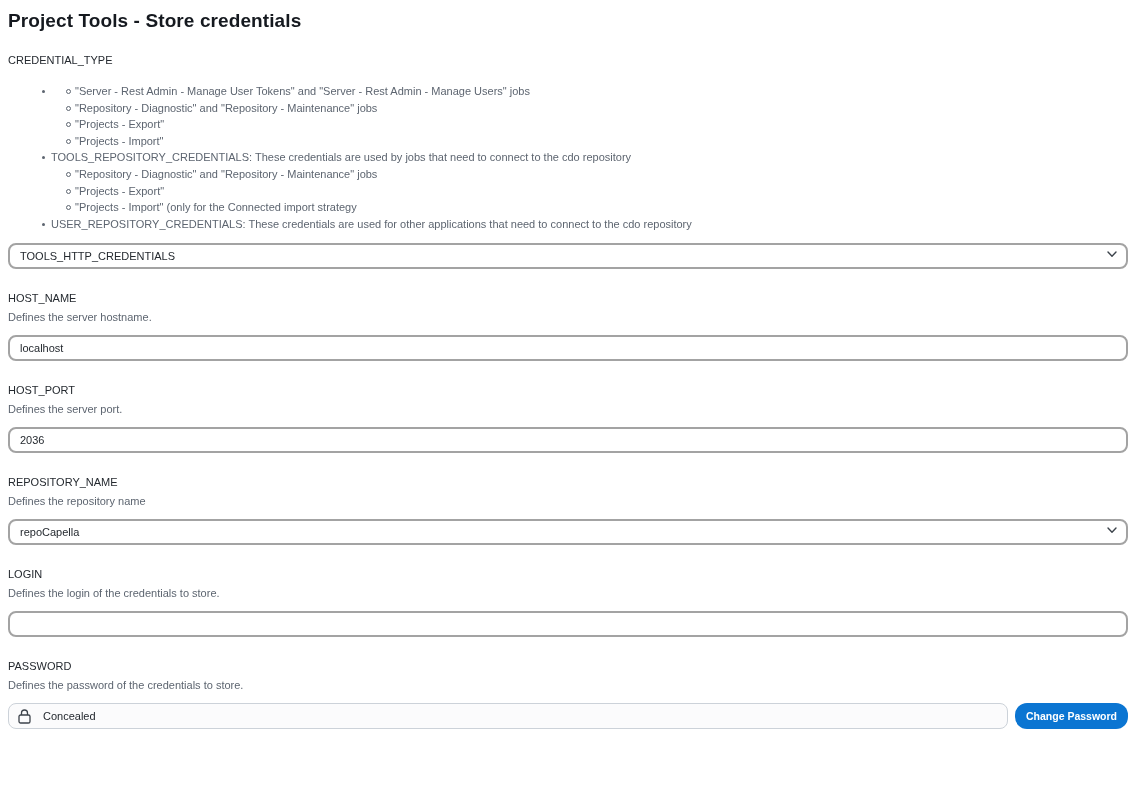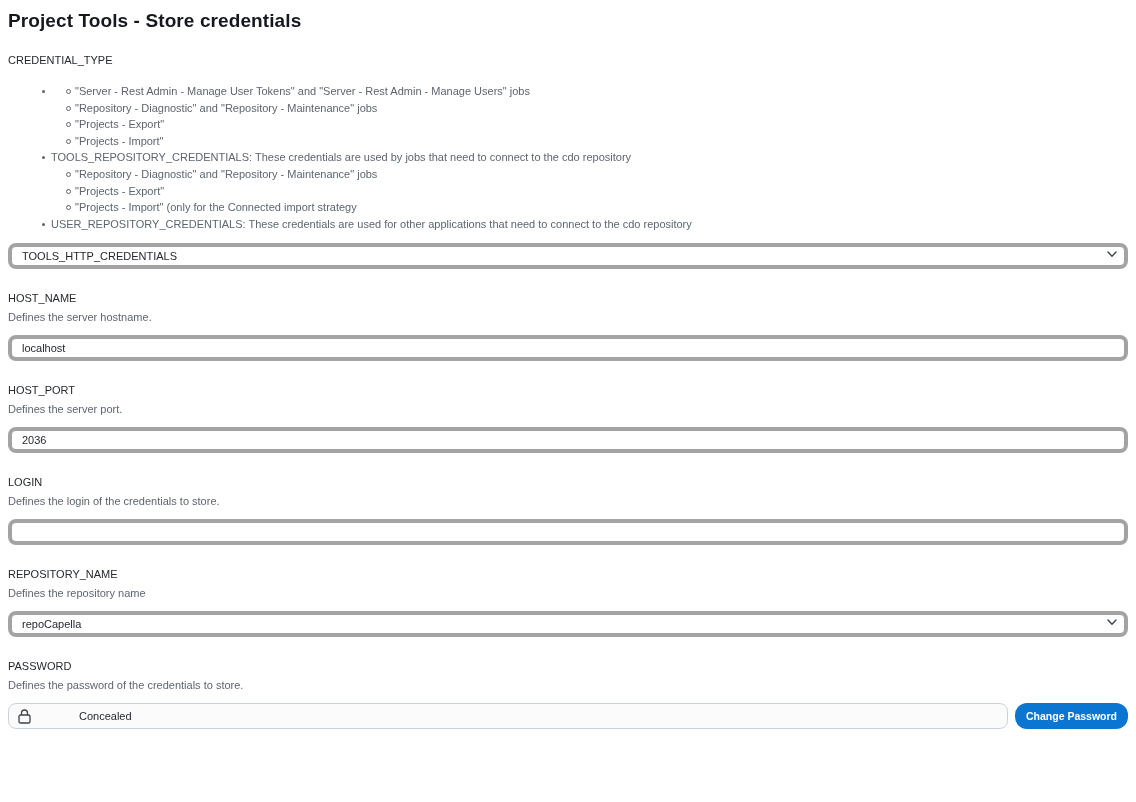--- a/index.html
+++ b/index.html
@@ -67,21 +67,21 @@
     left: 15px; top: 6px;
     width: 3px; height: 3px;
     border-radius: 50%;
     background: transparent;
     border: 1px solid #5d6570;
   }
 
   input.text-input, .select-wrap select {
     width: 100%;
     height: 26px;
-    border: 4px solid #a3a3a3;
+    border: 2px solid #a3a3a3;
     border-radius: 8px;
     background: #ffffff;
     font-family: "Liberation Sans", "DejaVu Sans", sans-serif;
     font-size: 11px;
     color: #24292f;
     padding: 0 10px;
     outline: none;
     display: block;
   }
   .select-wrap { position: relative; width: 100%; }
@@ -101,21 +101,20 @@
   .concealed-field {
     flex: 1;
     height: 26px;
     border: 1px solid #ccd2d9;
     border-radius: 8px;
     background: #fbfbfc;
     display: flex;
     align-items: center;
     padding: 0 9px;
     margin-right: 7px;
-    gap: 36px;
   }
   .lock-icon { line-height: 0; margin-right: 12px; }
   .concealed-text { font-size: 11px; color: #24292f; }
   .change-password-btn {
     height: 26px;
     padding: 0 11px;
     border: none;
     border-radius: 12px;
     background: #0b75d2;
     color: #ffffff;
@@ -175,38 +174,38 @@
     <input class="text-input" type="text" value="localhost" style="">
   </div>
 
   <div class="param">
     <span class="param-name">HOST_PORT</span>
     <p class="param-desc">Defines the server port.</p>
     <input class="text-input" type="text" value="2036" style="">
   </div>
 
   <div class="param">
-    <span class="param-name">LOGIN</span>
-    <p class="param-desc">Defines the login of the credentials to store.</p>
-    <input class="text-input" type="text" value="" style="">
-  </div>
-
-  <div class="param">
     <span class="param-name">REPOSITORY_NAME</span>
     <p class="param-desc">Defines the repository name</p>
     <div class="select-wrap">
       <select>
         <option>repoCapella</option>
       </select>
       <span class="select-chevron">
         <svg width="10" height="7" viewBox="0 0 10 7">
             <polyline points="1,1 5,5.2 9,1" fill="none" stroke="#3c434b" stroke-width="1.4" stroke-linecap="round" stroke-linejoin="round"></polyline>
           </svg>
       </span>
     </div>
+  </div>
+
+  <div class="param">
+    <span class="param-name">LOGIN</span>
+    <p class="param-desc">Defines the login of the credentials to store.</p>
+    <input class="text-input" type="text" value="" style="">
   </div>
 
   <div class="param">
     <span class="param-name">PASSWORD</span>
     <p class="param-desc">Defines the password of the credentials to store.</p>
     <div class="password-row">
       <div class="concealed-field">
         <span class="lock-icon">
           <svg width="13" height="15" viewBox="0 0 13 15">
             <rect x="1" y="6" width="11" height="8" rx="1.6" fill="none" stroke="#3c434b" stroke-width="1.3"></rect>

